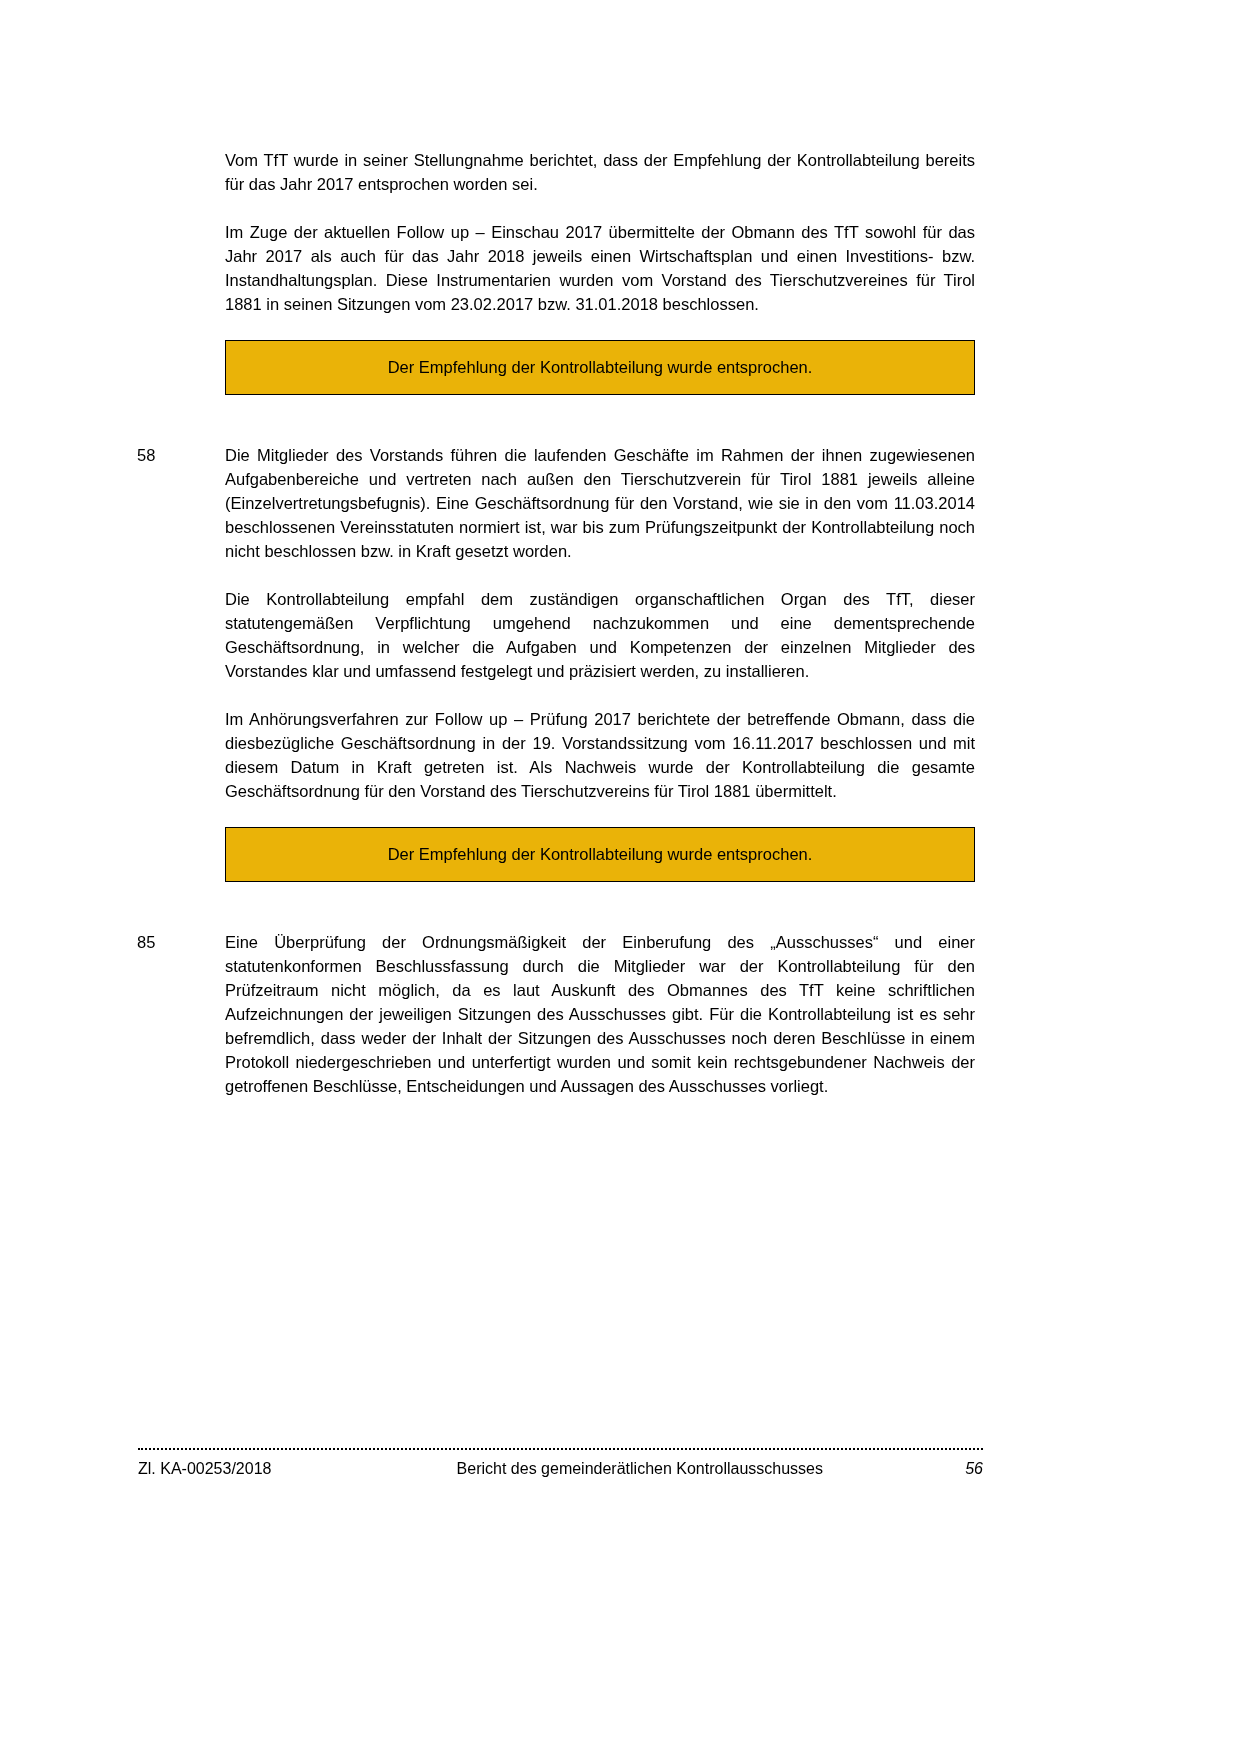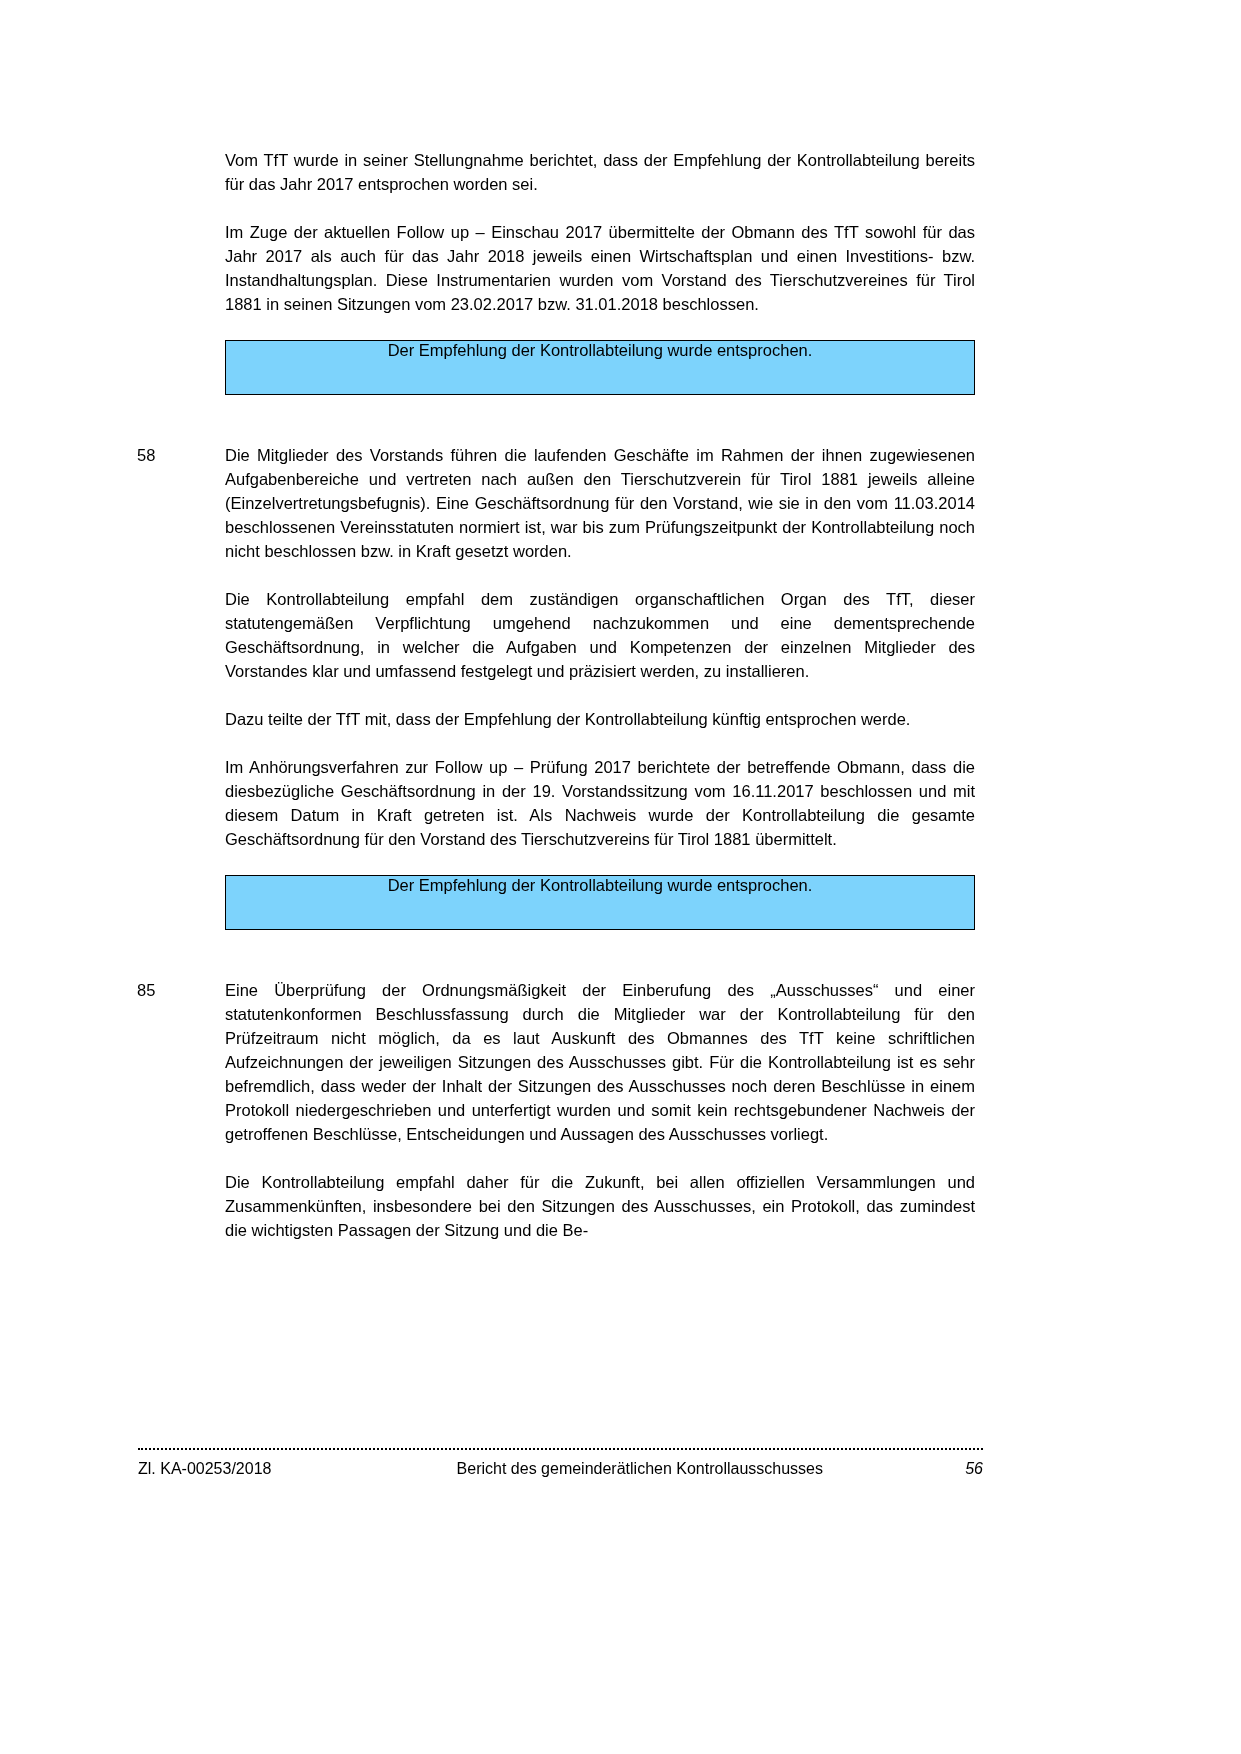--- a/index.html
+++ b/index.html
@@ -37,23 +37,24 @@
     position: absolute;
     left: -88px;
     top: 0;
     font-size: 16.5px;
     line-height: 24px;
   }
   .rec-box {
     box-sizing: border-box;
     margin: 18px 0 48px 0;
     border: 1px solid #000000;
-    background: #7dd3fc;
+    background: #eab308;
     height: 55px;
     display: flex;
+    align-items: center;
     justify-content: center;
     font-size: 16.5px;
     text-align: center;
   }
   .footer {
     position: absolute;
     left: 138px;
     width: 845px;
     top: 1448px;
   }
@@ -87,34 +88,32 @@
       <span>Der Empfehlung der Kontrollabteilung wurde entsprochen.</span>
     </div>
 
     <div class="numbered">
       <span class="margin-num">58</span>
       <p class="para">Die Mitglieder des Vorstands führen die laufenden Geschäfte im Rahmen der ihnen zugewiesenen Aufgabenbereiche und vertreten nach außen den Tierschutzverein für Tirol 1881 jeweils alleine (Einzelvertretungsbefugnis). Eine Geschäftsordnung für den Vorstand, wie sie in den vom 11.03.2014 beschlossenen Vereinsstatuten normiert ist, war bis zum Prüfungszeitpunkt der Kontrollabteilung noch nicht beschlossen bzw. in Kraft gesetzt worden.</p>
     </div>
 
     <p class="para">Die Kontrollabteilung empfahl dem zuständigen organschaftlichen Organ des TfT, dieser statutengemäßen Verpflichtung umgehend nachzukommen und eine dementsprechende Geschäftsordnung, in welcher die Aufgaben und Kompetenzen der einzelnen Mitglieder des Vorstandes klar und umfassend festgelegt und präzisiert werden, zu installieren.</p>
 
-    <p class="para">Dazu teilte der TfT mit, dass der Empfehlung der Kontrollabteilung künftig entsprochen werde.</p>
 
     <p class="para">Im Anhörungsverfahren zur Follow up – Prüfung 2017 berichtete der betreffende Obmann, dass die diesbezügliche Geschäftsordnung in der 19. Vorstandssitzung vom 16.11.2017 beschlossen und mit diesem Datum in Kraft getreten ist. Als Nachweis wurde der Kontrollabteilung die gesamte Geschäftsordnung für den Vorstand des Tierschutzvereins für Tirol 1881 übermittelt.</p>
 
     <div class="rec-box">
       <span>Der Empfehlung der Kontrollabteilung wurde entsprochen.</span>
     </div>
 
     <div class="numbered">
       <span class="margin-num">85</span>
       <p class="para">Eine Überprüfung der Ordnungsmäßigkeit der Einberufung des „Ausschusses“ und einer statutenkonformen Beschlussfassung durch die Mitglieder war der Kontrollabteilung für den Prüfzeitraum nicht möglich, da es laut Auskunft des Obmannes des TfT keine schriftlichen Aufzeichnungen der jeweiligen Sitzungen des Ausschusses gibt. Für die Kontrollabteilung ist es sehr befremdlich, dass weder der Inhalt der Sitzungen des Ausschusses noch deren Beschlüsse in einem Protokoll niedergeschrieben und unterfertigt wurden und somit kein rechtsgebundener Nachweis der getroffenen Beschlüsse, Entscheidungen und Aussagen des Ausschusses vorliegt.</p>
     </div>
 
-    <p class="para">Die Kontrollabteilung empfahl daher für die Zukunft, bei allen offiziellen Versammlungen und Zusammenkünften, insbesondere bei den Sitzungen des Ausschusses, ein Protokoll, das zumindest die wichtigsten Passagen der Sitzung und die Be-</p>
 
   </main>
 
   <footer class="footer">
     <div class="dotted"></div>
     <div class="footer-row">
       <span class="f-left">Zl. KA-00253/2018</span>
       <span class="f-center">Bericht des gemeinderätlichen Kontrollausschusses</span>
       <span class="f-right">56</span>
     </div>

